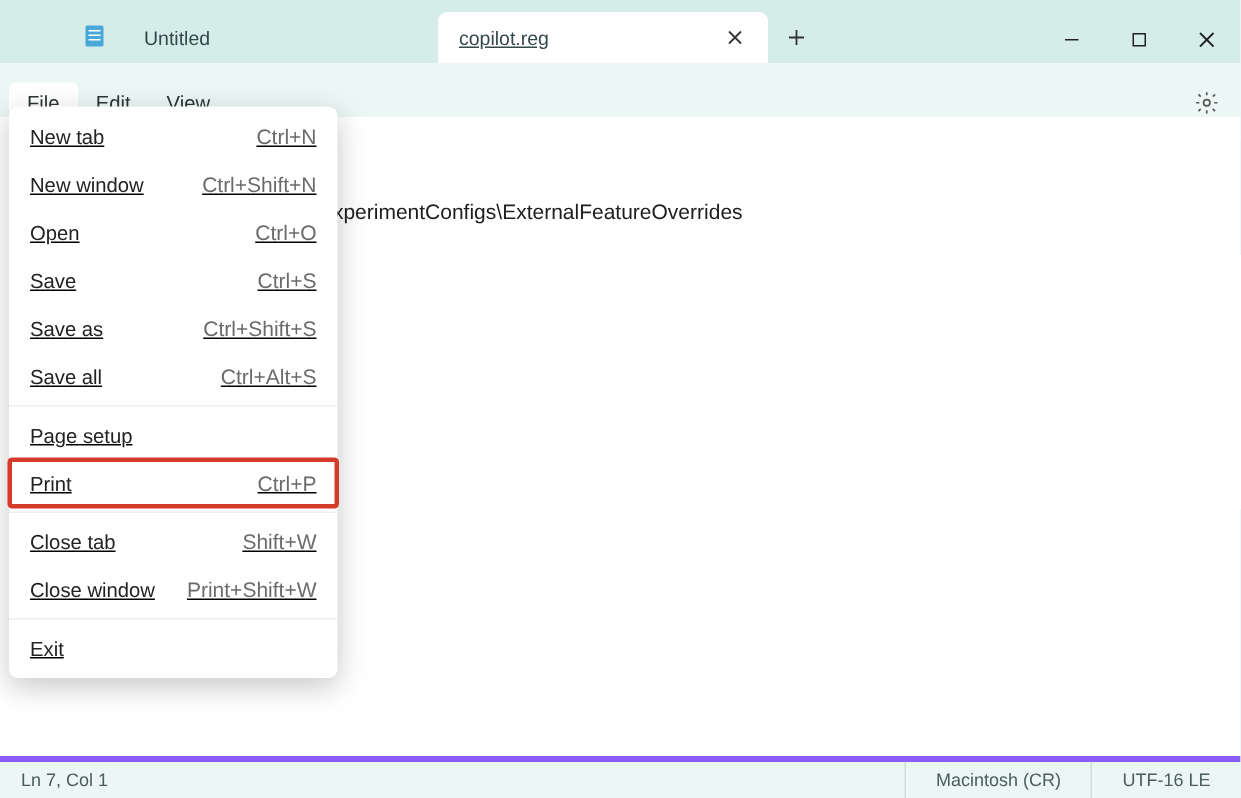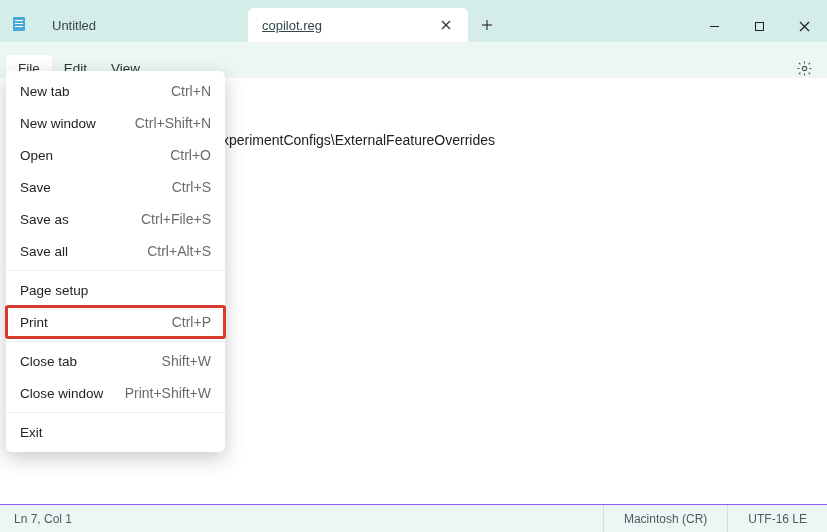--- a/index.html
+++ b/index.html
@@ -1,19 +1,19 @@
 <!DOCTYPE html>
 <html><head>
 <meta charset="utf-8">
 <style>
   * { margin: 0; padding: 0; box-sizing: border-box; font-family: "Segoe UI", Arial, sans-serif; }
   body { width: 827px; height: 532px; background: #d5ede9; overflow: hidden; position: relative; }
 
   
-  .titlebar { height: 42px; display: flex; align-items: flex-end; }
+  .titlebar { height: 42px; display: flex; align-items: flex-end; padding-left: 44px; }
   .app-icon { width: 38px; display:flex; align-items:center; justify-content:center; padding-bottom:10px; }
   .app-icon svg { width:16px; height:16px; }
   .tab { height: 34px; display: flex; align-items: center; padding: 0 14px; font-size: 13px; color:#34484a; position: relative; }
   .tab.inactive { min-width: 210px; }
   .tab.active { background: #ffffff; border-radius: 6px 6px 0 0; min-width: 220px; justify-content: space-between; text-decoration: underline; }
   .tab-close { width:16px; height:16px; display:flex; align-items:center; justify-content:center; color:#444; }
   .tab-add { width:30px; height:30px; display:flex; align-items:center; justify-content:center; color:#444; margin-left:4px; margin-bottom:2px; }
   .wincontrols { margin-left:auto; display:flex;}
   .wc { width:45px; height:32px; display:flex; align-items:center; justify-content:center; }
   .wc svg { width:11px; height:11px; }
@@ -23,28 +23,28 @@
   .menubar { height: 52px; background:#ecf7f5; display:flex; align-items:center; padding:12px 6px; position: relative; }
   .menu { padding: 6px 12px; font-size: 13.5px; color:#2d3436; }
   .menu.open { background:#ffffff; border-radius:4px 4px 0 0; }
   .gear { margin-left:auto; width:30px; height:30px; display:flex; align-items:center; justify-content:center; color:#555; margin-right:2px;}
   .gear svg { width:17px; height:17px; }
 
   
   .content { position:absolute; top:78px; left:0; right:0; bottom:28px; background:#ffffff; padding: 14px 16px; font-family: Consolas, monospace; font-size: 14px; color:#202020; white-space: pre; line-height: 1.4; overflow:hidden;}
 
   
-  .dropdown { position:absolute; top:71px; left:6px; width:219px; background:#ffffff; border-radius:6px; box-shadow: 0 6px 20px rgba(0,0,0,.22); padding:4px 0; z-index:10; }
+  .dropdown { position:absolute; top:71px; left:6px; width:219px; background:#ffffff; border-radius:6px; box-shadow: 0 6px 20px rgba(0,0,0,.22); padding:4px 0; z-index:10;text-decoration:underline; }
   .mi { height:32px; display:flex; align-items:center; justify-content:space-between; padding:0 14px; font-size:13.5px; color:#222; position: relative; }
   .mi .sc { font-size:14px; color:#6b6b6b; }
   .sep { height:1px; background:#eee; margin:3px 0; }
   .mi.highlight { outline: 3px solid #d63a2a; outline-offset:-2px; border-radius:2px; }
 
   
-  .status { position:absolute; bottom:0; left:0; right:0; height:28px; background:#ecf7f5; display:flex; align-items:center; font-size:12px; color:#4a5c5c; border-top:1px solid #8b5cf6; }
+  .status { position:absolute; bottom:0; left:0; right:0; height:28px; background:#ecf7f5; display:flex; align-items:center; font-size:12px; color:#4a5c5c; border-top:4px solid #8b5cf6; }
   .status .sp { padding:0 14px; }
   .status .spacer { flex:1; }
   .status .cell { padding:0 20px; border-left:1px solid #cddedb; height:100%; display:flex; align-items:center; }
 </style>
 </head>
 <body>
 
 <div class="titlebar">
   <div class="app-icon">
     <svg viewBox="0 0 16 16">
@@ -124,21 +124,21 @@
     <div class="mi">
       <span>Open</span>
       <span class="sc">Ctrl+O</span>
     </div>
     <div class="mi">
       <span>Save</span>
       <span class="sc">Ctrl+S</span>
     </div>
     <div class="mi">
       <span>Save as</span>
-      <span class="sc">Ctrl+File+S</span>
+      <span class="sc">Ctrl+Shift+S</span>
     </div>
     <div class="mi">
       <span>Save all</span>
       <span class="sc">Ctrl+Alt+S</span>
     </div>
     <div class="sep"></div>
     <div class="mi">
       <span>Page setup</span>
       <span class="sc"></span>
     </div>

